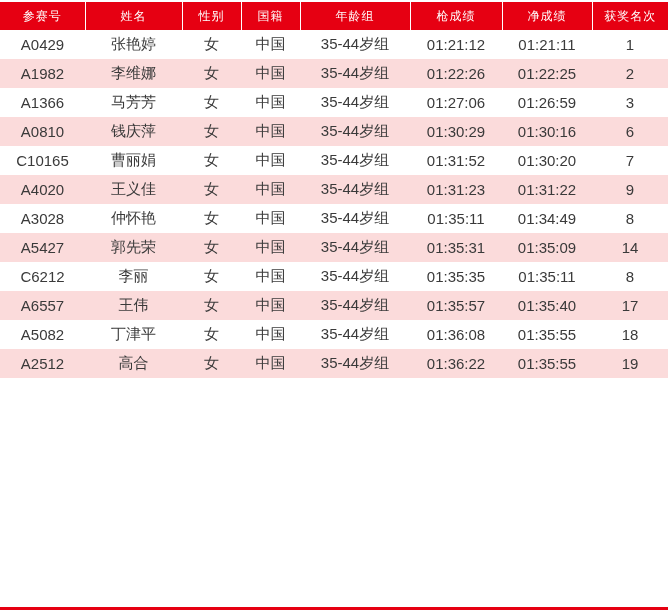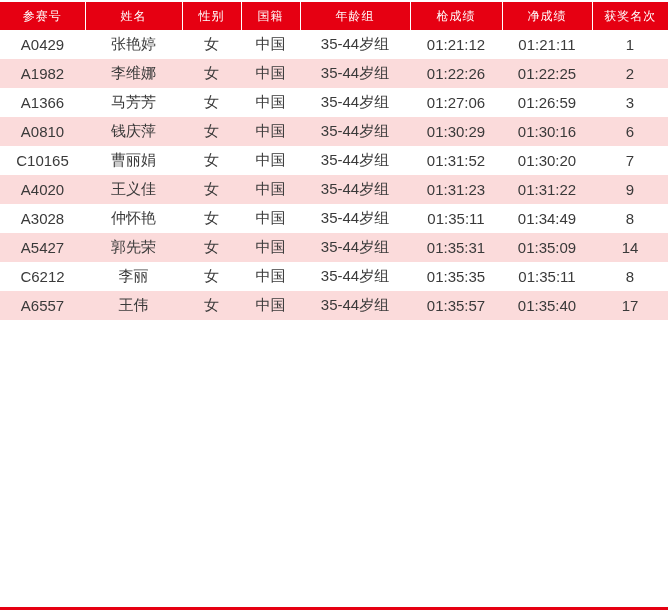--- a/index.html
+++ b/index.html
@@ -186,16 +186,36 @@
       <tr>
         <td>A6557</td>
         <td>王伟</td>
         <td>女</td>
         <td>中国</td>
         <td>35-44岁组</td>
         <td>01:35:57</td>
         <td>01:35:40</td>
         <td>17</td>
       </tr>
+      <tr>
+        <td>A5082</td>
+        <td>丁津平</td>
+        <td>女</td>
+        <td>中国</td>
+        <td>35-44岁组</td>
+        <td>01:36:08</td>
+        <td>01:35:55</td>
+        <td>18</td>
+      </tr>
+      <tr>
+        <td>A2512</td>
+        <td>高合</td>
+        <td>女</td>
+        <td>中国</td>
+        <td>35-44岁组</td>
+        <td>01:36:22</td>
+        <td>01:35:55</td>
+        <td>19</td>
+      </tr>
     </tbody>
 </table>
 
 <div class="bottom-line"></div>
 
 </body></html>

